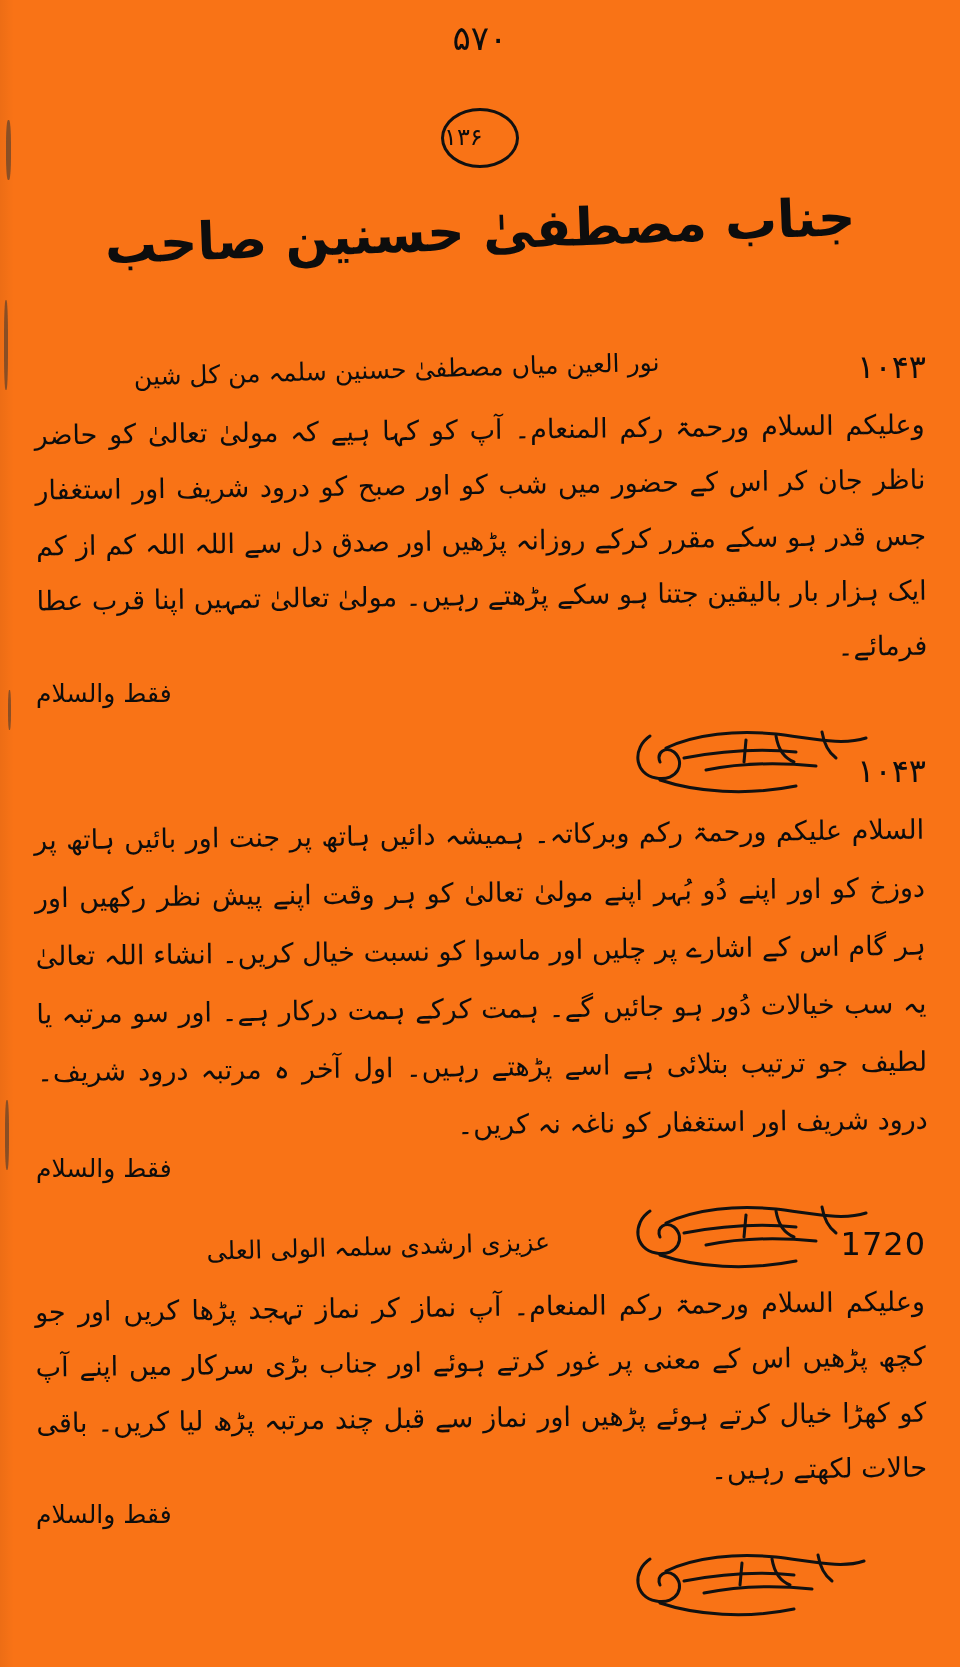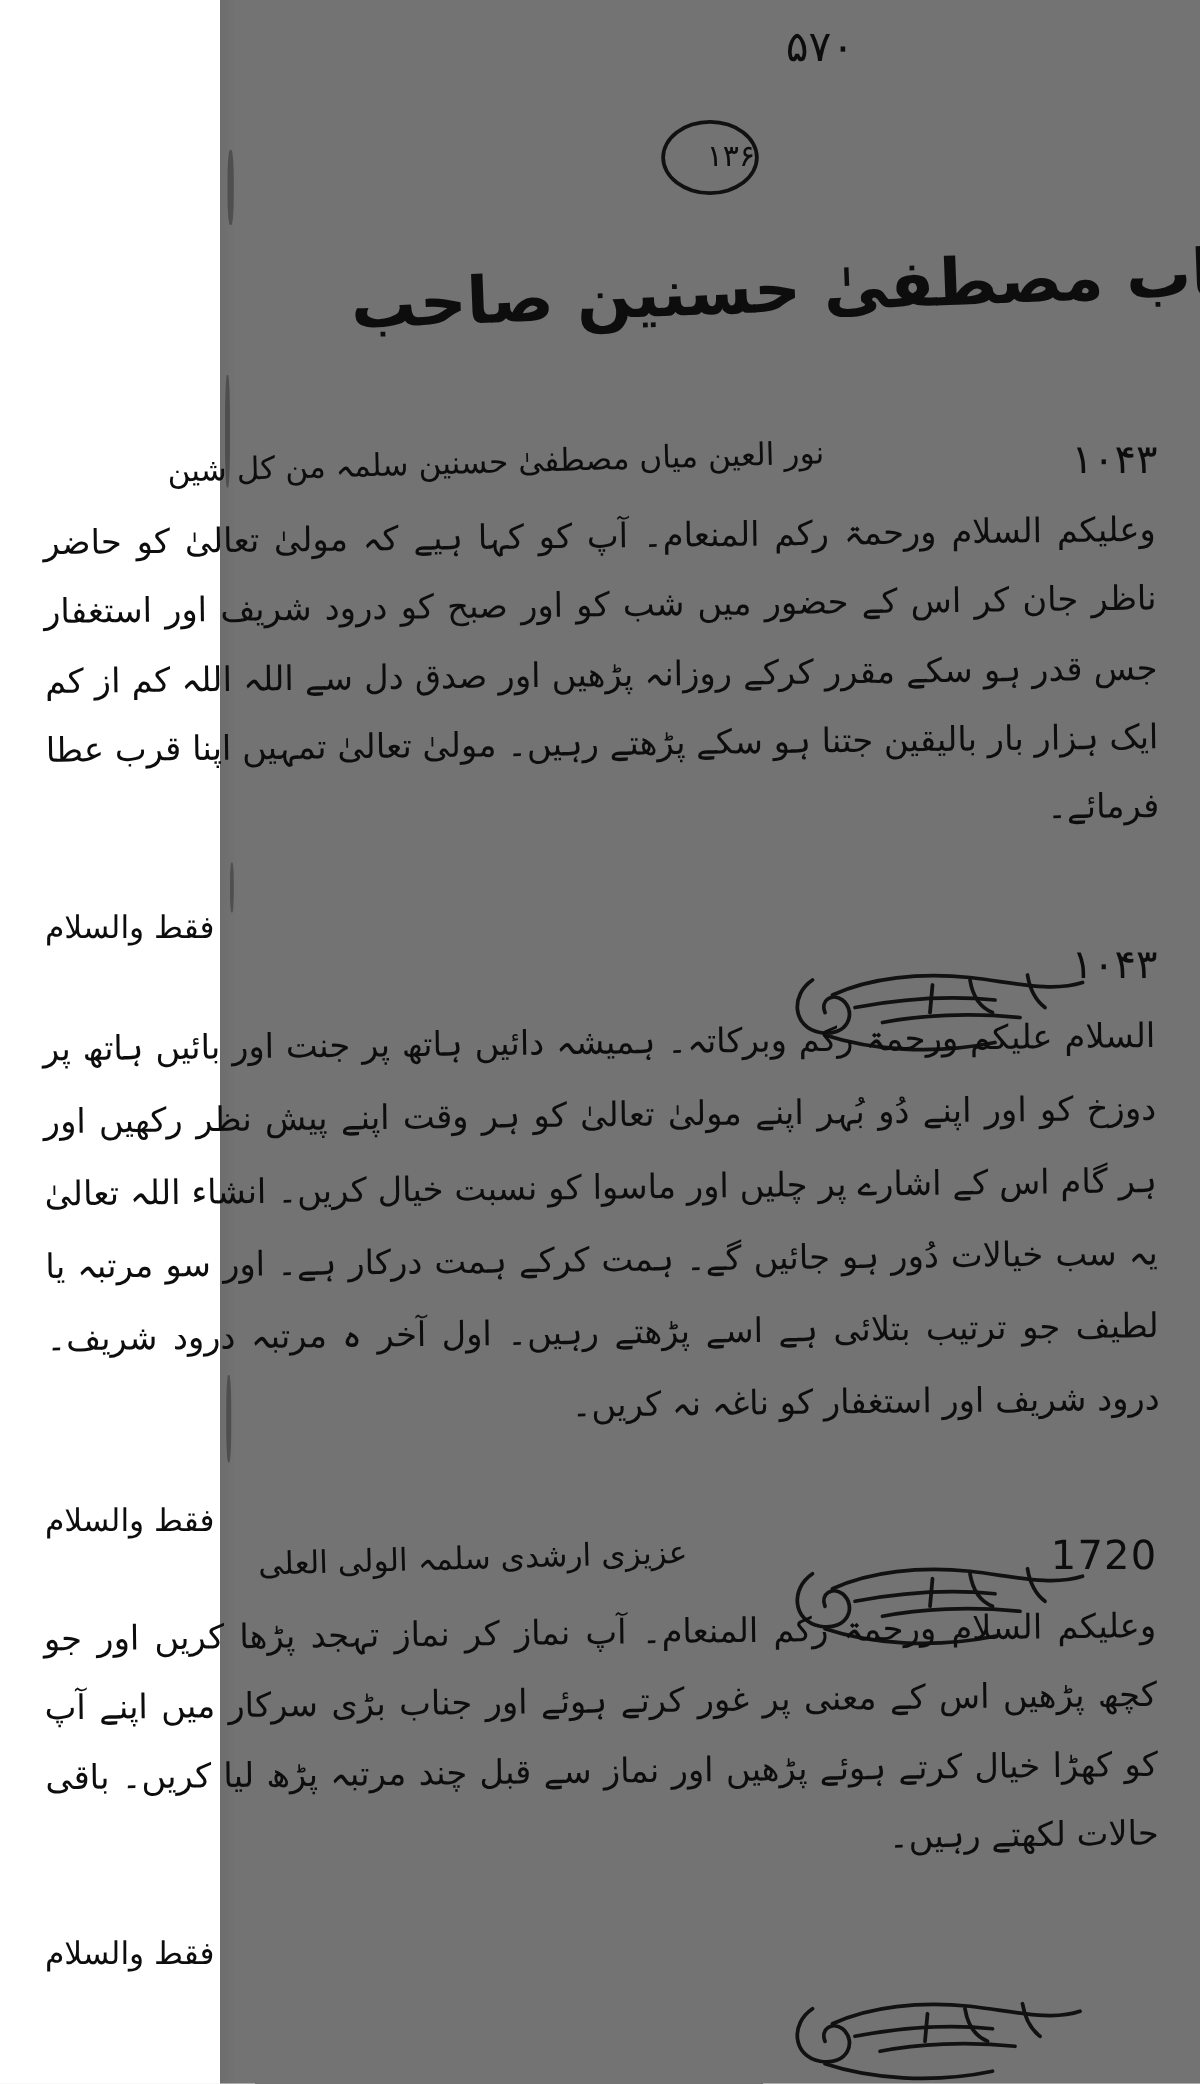--- a/index.html
+++ b/index.html
@@ -11,23 +11,23 @@
     width: 960px;
     height: 1667px;
     position: relative;
     font-family: "DejaVu Sans", sans-serif;
     color: #0d0d0d;
     overflow: hidden;
   }
 
   .page {
     position: relative;
-    width: 784px;
+    width: 960px;
     height: 1667px;
-    background: #737373;
+    background: #f97316;
   }
 
   
   .scan-edge {
     position: absolute;
     top: 0;
     left: 0;
     width: 14px;
     height: 1667px;
     background:
@@ -47,30 +47,30 @@
     left: 0;
     width: 960px;
     text-align: center;
     font-size: 34px;
     letter-spacing: 2px;
     direction: rtl;
   }
 
   .letter-number-circle {
     position: absolute;
-    top: 96px;
+    top: 108px;
     left: 50%;
     transform: translateX(-50%);
     width: 72px;
     height: 54px;
     border: 3px solid #111;
     border-radius: 50%;
     display: flex;
     align-items: center;
-    justify-content: flex-start;
+    justify-content: flex-end;
     font-size: 24px;
     transform-origin: center;
   }
   .letter-number-circle span { display: block; transform: translateY(-1px); }
 
   .chapter-title {
     position: absolute;
     top: 196px;
     left: 0;
     width: 960px;
@@ -118,21 +118,20 @@
     text-align-last: right;
     direction: rtl;
     transform: rotate(-0.7deg);
   }
   .closing-row {
     display: flex;
     justify-content: space-between;
     align-items: baseline;
     direction: rtl;
     font-size: 25px;
-    margin-top: 48px;
   }
   .closing-left { padding-right: 30px; }
   .closing-right { padding-left: 170px; }
 
   .signature {
     margin-top: 10px;
     height: 88px;
     position: relative;
     direction: rtl;
   }

